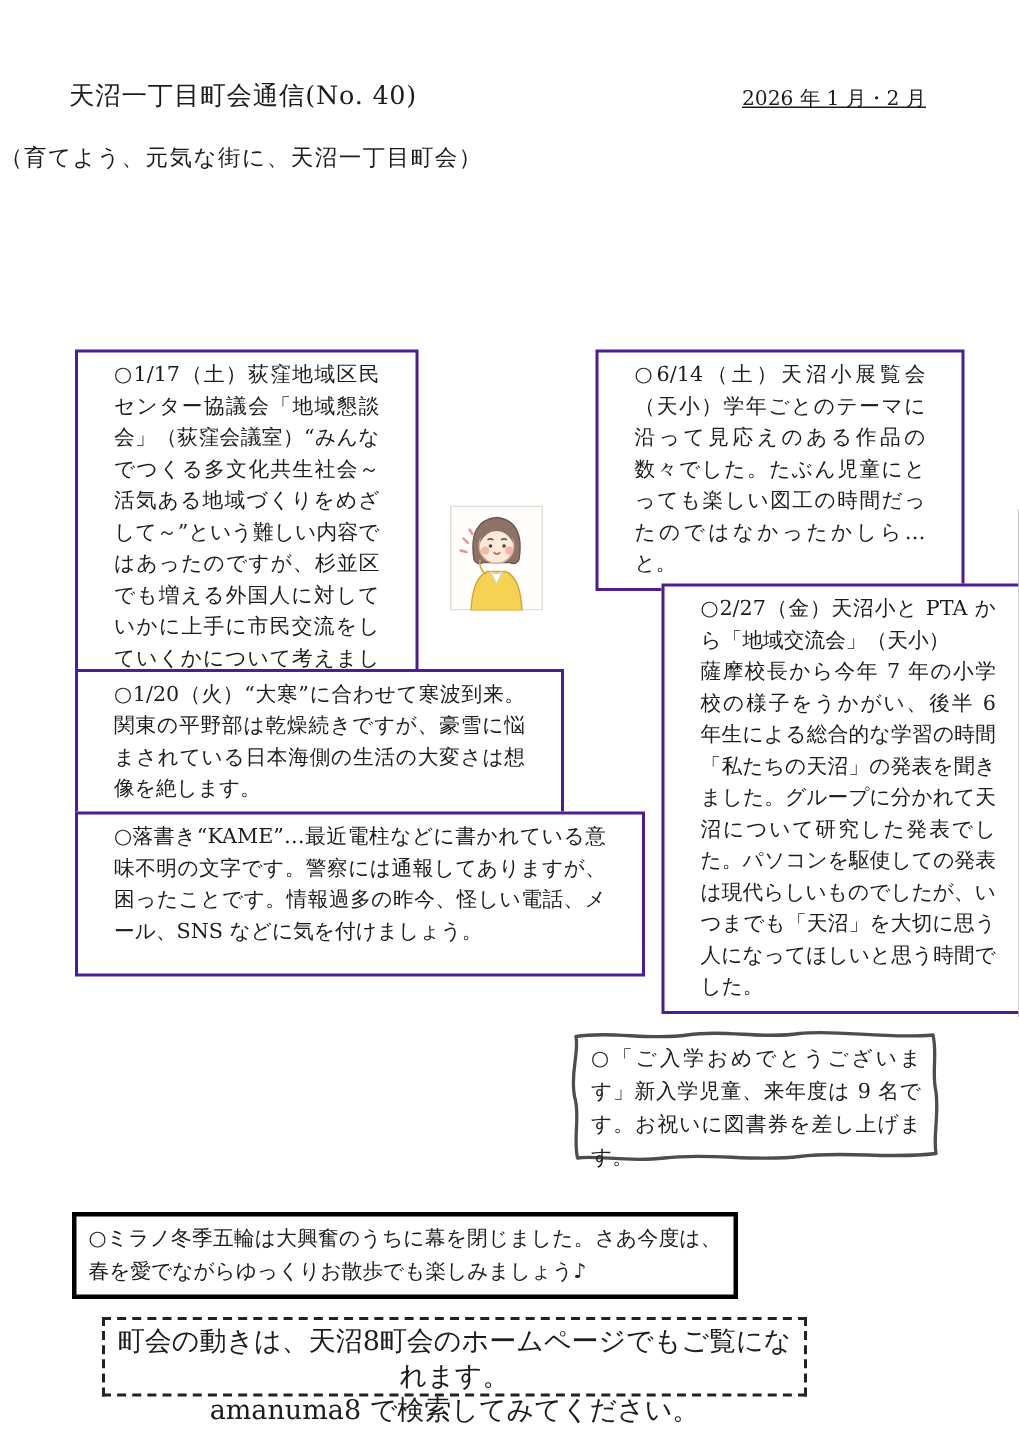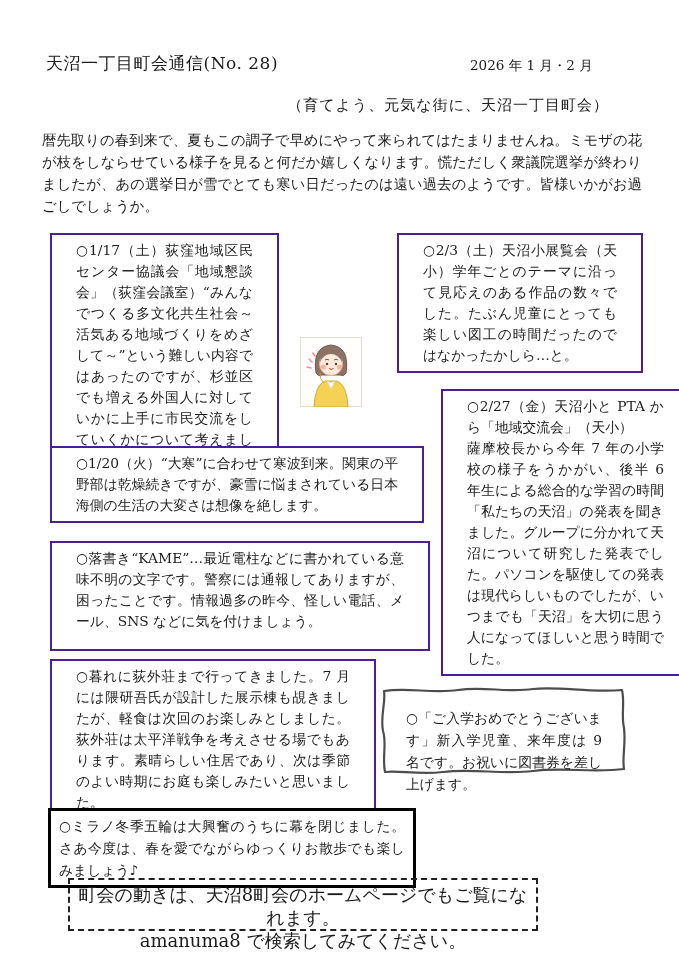--- a/index.html
+++ b/index.html
@@ -12,48 +12,48 @@
     overflow:hidden;
     margin:0 auto;
   }
   .abs{position:absolute;}
   .title{
     left:46px;top:52px;
     font-size:17px;letter-spacing:.5px;
   }
   .issue-date{
     left:470px;top:57px;width:172px;
-    font-size:13.5px;text-align:left;
+    font-size:13.5px;text-align:center;text-decoration:underline;
   }
   .subtitle{
     left:0;top:96px;width:609px;
-    font-size:15px;text-align:right;letter-spacing:1px;
+    font-size:15px;text-align:left;letter-spacing:1px;
   }
   .intro{
     left:42px;top:129px;width:600px;
     font-size:14.3px;line-height:22px;text-align:justify;
   }
   .box{
     position:absolute;
     border:2px solid #4c1d95;
     font-size:13.8px;line-height:21px;
     padding:5px 24px;
     text-align:justify;
     box-sizing:border-box;
     background:#fff;
   }
   .box p{margin:0;}
   .box-jan17{left:50px;top:233px;width:229px;min-height:190px;}
   .box-feb14{left:397px;top:233px;width:246px;min-height:128px;}
   .box-feb27{left:397px;top:389px;width:249px;min-height:268px;margin-left:44px;}
-  .box-jan20{left:50px;top:446px;width:374px;min-height:68px;}
+  .box-jan20{left:50px;top:446px;width:326px;min-height:68px;}
   .box-graffiti{left:50px;top:541px;width:380px;min-height:110px;}
   .box-tekigaiso{left:50px;top:659px;width:326px;min-height:149px;}
   .box-milano{
-    left:48px;top:808px;width:368px;min-height:56px;
+    left:48px;top:808px;width:444px;min-height:56px;
     border:3px solid #000;line-height:22px;padding:4px 8px;
   }
   .box-nyugaku{
     position:absolute;left:378px;top:683px;width:252px;height:95px;
     box-sizing:border-box;padding:8px 12px 0 12px;
     font-size:13.8px;line-height:22px;text-align:justify;
   }
   .box-nyugaku svg.wavy{position:absolute;left:0;top:0;width:100%;height:100%;pointer-events:none;}
   .box-nyugaku .nyugaku-text{position:relative;}
   .illustration{
@@ -74,24 +74,23 @@
     font-size:18px;line-height:23px;
     text-align:center;
     padding-top:3px;
   }
 </style>
 </head>
 <body>
 
 <div class="page">
 
-  <div class="abs title">天沼一丁目町会通信(No. 28)</div>
+  <div class="abs title">天沼一丁目町会通信(No. 40)</div>
   <div class="abs issue-date">2026 年 1 月・2 月</div>
   <div class="abs subtitle">（育てよう、元気な街に、天沼一丁目町会）</div>
-  <div class="abs intro">暦先取りの春到来で、夏もこの調子で早めにやって来られてはたまりませんね。ミモザの花が枝をしならせている様子を見ると何だか嬉しくなります。慌ただしく衆議院選挙が終わりましたが、あの選挙日が雪でとても寒い日だったのは遠い過去のようです。皆様いかがお過ごしでしょうか。</div>
 
   <div class="box box-jan17">
     <p>○1/17（土）荻窪地域区民センター協議会「地域懇談会」（荻窪会議室）“みんなでつくる多文化共生社会～活気ある地域づくりをめざして～”という難しい内容ではあったのですが、杉並区でも増える外国人に対していかに上手に市民交流をしていくかについて考えました。</p>
   </div>
 
   <div class="abs illustration">
     <svg width="62" height="70" viewBox="0 0 62 70" xmlns="http://www.w3.org/2000/svg">
       <rect x="0.5" y="0.5" width="61" height="69" fill="#fffefc" stroke="#e1ded6"></rect>
 
       <g stroke="#ef8f9d" stroke-width="1.6" stroke-linecap="round">
@@ -122,48 +121,45 @@
       <circle cx="39.5" cy="30" r="2.6" fill="#f4aba1" opacity="0.85"></circle>
 
       <path d="M14,70 Q15,48 25,44 L37,44 Q47,48 48,70 Z" fill="#f6d254" stroke="#cfa93c" stroke-width="1"></path>
       <path d="M27,44 L31,52 L35,44 Q31,47 27,44 Z" fill="#ffffff" stroke="#d8d4c8" stroke-width="0.8"></path>
 
       <path d="M24,46 Q19,42 20,36" stroke="#cfa93c" stroke-width="1" fill="none"></path>
     </svg>
   </div>
 
   <div class="box box-feb14">
-    <p>○2/3（土）天沼小展覧会（天小）学年ごとのテーマに沿って見応えのある作品の数々でした。たぶん児童にとっても楽しい図工の時間だったのではなかったかしら…と。</p>
+    <p>○6/14（土）天沼小展覧会（天小）学年ごとのテーマに沿って見応えのある作品の数々でした。たぶん児童にとっても楽しい図工の時間だったのではなかったかしら…と。</p>
   </div>
 
   <div class="box box-feb27">
     <p>○2/27（金）天沼小と PTA から「地域交流会」（天小）</p>
     <p>薩摩校長から今年 7 年の小学校の様子をうかがい、後半 6 年生による総合的な学習の時間「私たちの天沼」の発表を聞きました。グループに分かれて天沼について研究した発表でした。パソコンを駆使しての発表は現代らしいものでしたが、いつまでも「天沼」を大切に思う人になってほしいと思う時間でした。</p>
   </div>
 
   <div class="box box-jan20">
     <p>○1/20（火）“大寒”に合わせて寒波到来。関東の平野部は乾燥続きですが、豪雪に悩まされている日本海側の生活の大変さは想像を絶します。</p>
   </div>
 
   <div class="box box-graffiti">
     <p>○落書き“KAME”…最近電柱などに書かれている意味不明の文字です。警察には通報してありますが、困ったことです。情報過多の昨今、怪しい電話、メール、SNS などに気を付けましょう。</p>
   </div>
 
-  <div class="box box-tekigaiso">
-    <p>○暮れに荻外荘まで行ってきました。7 月には隈研吾氏が設計した展示棟も覘きましたが、軽食は次回のお楽しみとしました。荻外荘は太平洋戦争を考えさせる場でもあります。素晴らしい住居であり、次は季節のよい時期にお庭も楽しみたいと思いました。</p>
-  </div>
 
   <div class="box-nyugaku">
     <svg class="wavy" viewBox="0 0 252 95" preserveAspectRatio="none">
       <path d="M6,8 C30,4 55,11 80,7 C105,3 130,10 155,6 C180,3 212,10 244,7
                C247,20 243,32 246,45 C248,60 244,75 246,86
                C215,90 185,84 155,88 C125,92 95,85 65,89 C40,92 20,87 7,89
                C4,75 9,60 5,48 C2,32 8,20 6,8 Z" fill="none" stroke="#4d4d4d" stroke-width="2.2" stroke-linejoin="round"></path>
     </svg>
-    <p class="nyugaku-text" style="margin:16px">○「ご入学おめでとうございます」新入学児童、来年度は 9 名です。お祝いに図書券を差し上げます。</p>
+    <p class="nyugaku-text" style="margin:4px">○「ご入学おめでとうございます」新入学児童、来年度は 9 名です。お祝いに図書券を差し上げます。</p>
   </div>
 
   <div class="box box-milano">
     <p>○ミラノ冬季五輪は大興奮のうちに幕を閉じました。さあ今度は、春を愛でながらゆっくりお散歩でも楽しみましょう♪</p>
   </div>
 
 
   <div class="abs footer-dashed">
     <div>町会の動きは、天沼8町会のホームページでもご覧になれます。</div>
     <div>amanuma8 で検索してみてください。</div>

